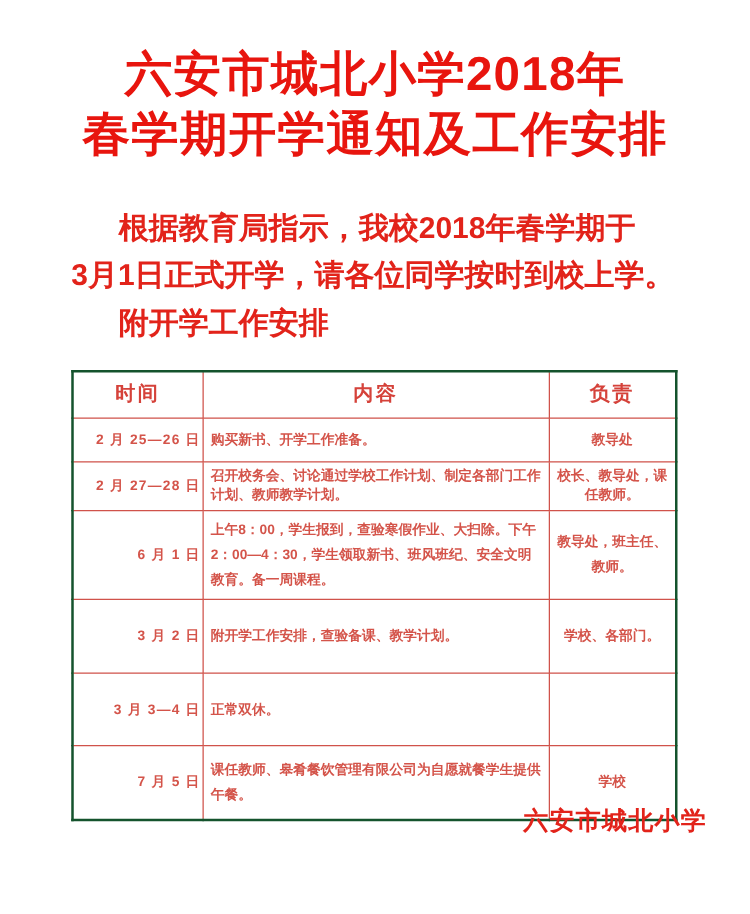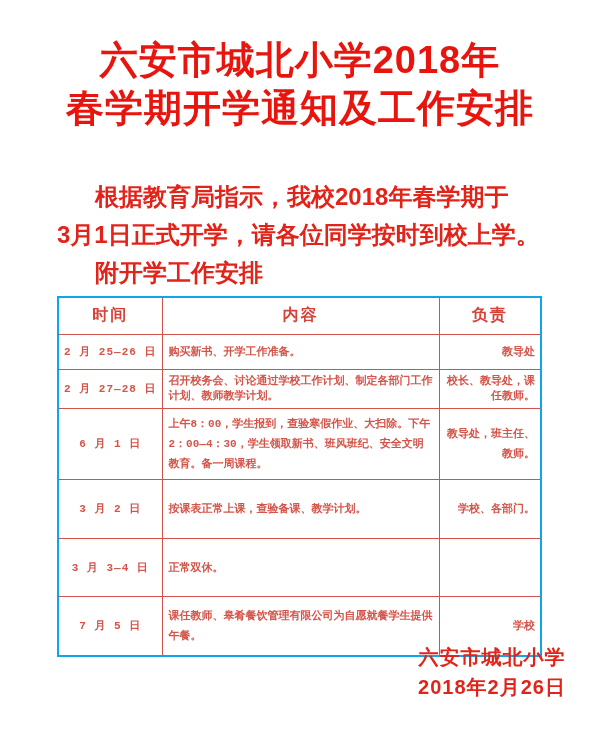--- a/index.html
+++ b/index.html
@@ -8,46 +8,45 @@
     font-family:"Liberation Sans",sans-serif;font-weight:bold;overflow:hidden;border-radius:26px;
   }
   
   .title{
     position:absolute;top:36px;left:0;width:600px;
     text-align:center;color:#e8150e;font-size:38px;line-height:48px;
     letter-spacing:1px;
   }
   
   .notice{
-    position:absolute;top:178px;left:57px;width:490px;
+    position:absolute;top:164px;left:57px;width:490px;
     color:#e2231a;font-size:24px;line-height:38px;
   }
   .notice .indent{padding-left:38px;}
   
   .schedule{
     position:absolute;top:296px;left:57px;width:485px;
     border-collapse:collapse;table-layout:fixed;
     color:#d4544a;font-size:11px;line-height:20px;
-    border:2px solid #0ea5e9;
-    font-family:Liberation Mono, monospace;
+    border:2px solid #14532d;
   }
   .schedule th,.schedule td{
     border:1px solid #d0524a;vertical-align:middle;
     overflow:hidden;
   }
   .schedule th{
     height:34px;font-size:16px;letter-spacing:2px;color:#d5423a;
     text-align:center;font-weight:bold;
   }
   .col-time{width:104px;}
   .col-content{width:277px;}
   .col-resp{width:102px;}
-  td.time{text-align:center;letter-spacing:1px;}
+  td.time{text-align:right;letter-spacing:1px;}
   td.content{text-align:left;padding:2px 6px;}
-  td.resp{text-align:right;padding:2px 5px;}
+  td.resp{text-align:center;padding:2px 5px;}
   tr.r1 td{height:30px;}
   tr.r2 td{height:34px;line-height:15px;}
   tr.r3 td{height:66px;margin-left:44px;}
   tr.r4 td{height:54px;}
   tr.r5 td{height:53px;}
   tr.r6 td{height:54px;}
   
   .footer{
     position:absolute;top:642px;left:392px;width:200px;
     text-align:center;color:#e2231a;font-size:20px;line-height:30px;
@@ -94,34 +93,33 @@
         <td class="content">召开校务会、讨论通过学校工作计划、制定各部门工作计划、教师教学计划。</td>
         <td class="resp">校长、教导处，课任教师。</td>
       </tr>
       <tr class="r3">
         <td class="time">6 月 1 日</td>
         <td class="content">上午8：00，学生报到，查验寒假作业、大扫除。下午2：00—4：30，学生领取新书、班风班纪、安全文明教育。备一周课程。</td>
         <td class="resp">教导处，班主任、教师。</td>
       </tr>
       <tr class="r4">
         <td class="time">3 月 2 日</td>
-        <td class="content">按课表正常上课，查验备课、教学计划。</td>
+        <td class="content">附开学工作安排，查验备课、教学计划。</td>
         <td class="resp">学校、各部门。</td>
       </tr>
       <tr class="r5">
         <td class="time">3 月 3—4 日</td>
         <td class="content">正常双休。</td>
         <td class="resp"></td>
       </tr>
       <tr class="r6">
         <td class="time">7 月 5 日</td>
         <td class="content">课任教师、皋肴餐饮管理有限公司为自愿就餐学生提供午餐。</td>
         <td class="resp">学校</td>
       </tr>
     </tbody>
   </table>
 
   <div class="footer">
     <div>六安市城北小学</div>
-    <div>2018年2月26日</div>
   </div>
 
 </div>
 
 </body></html>

